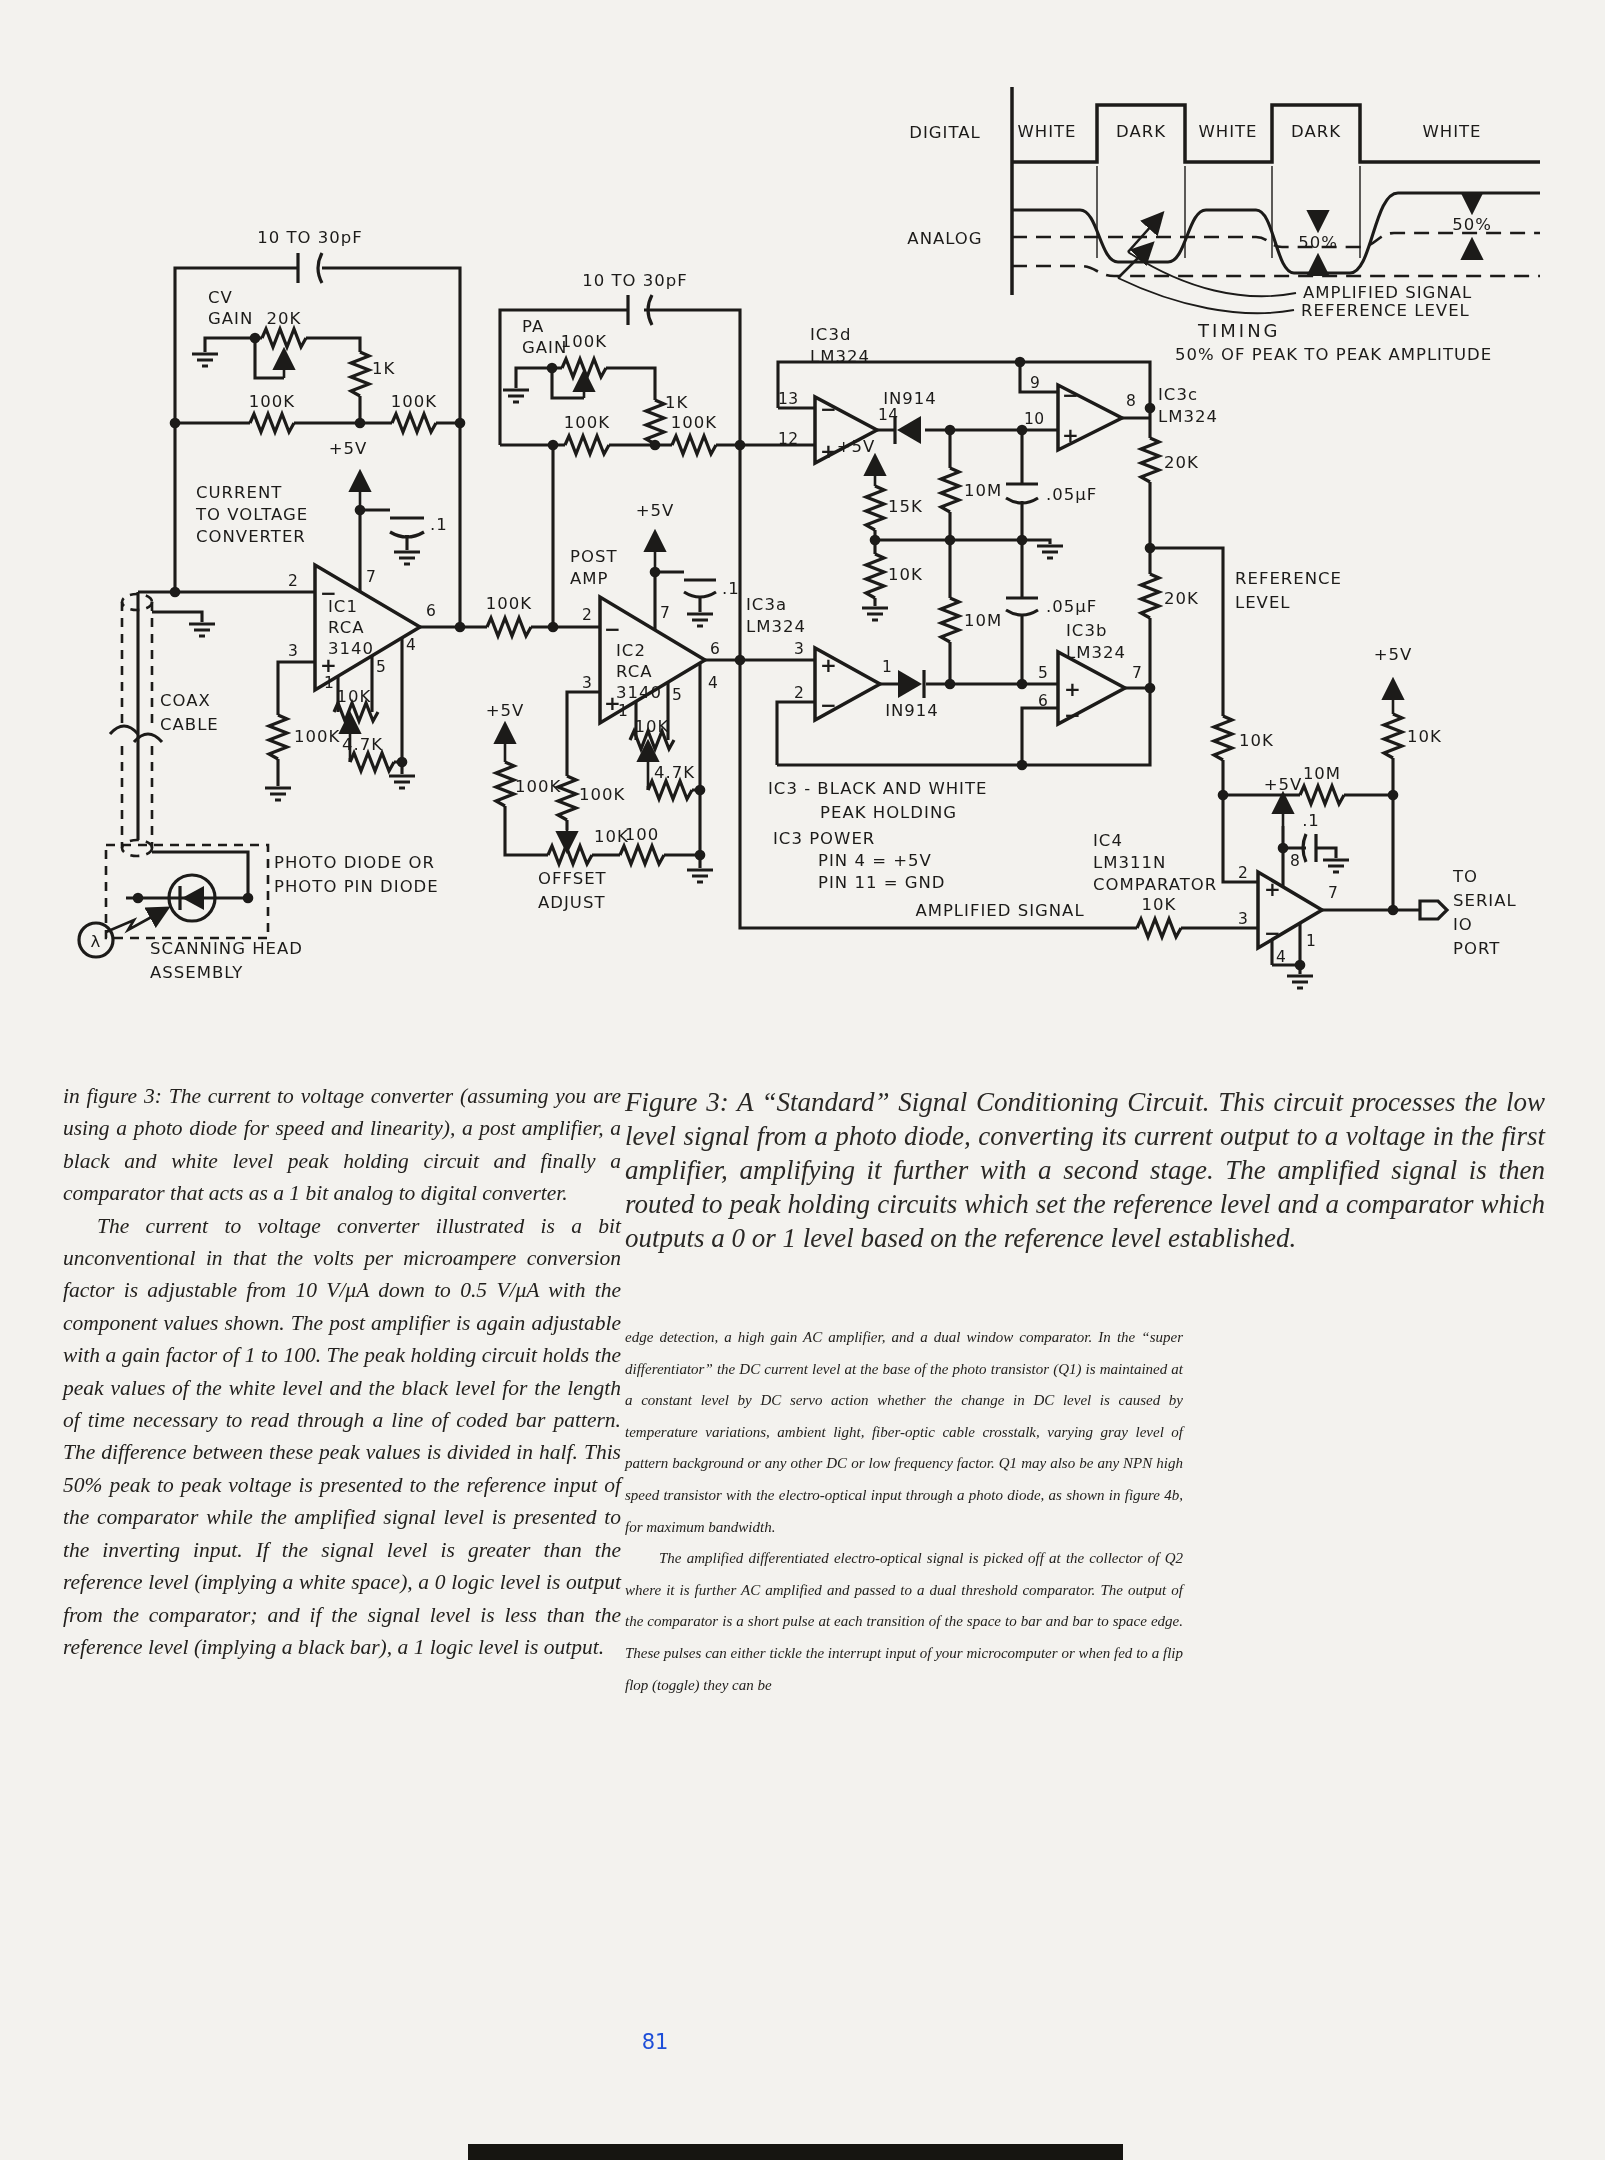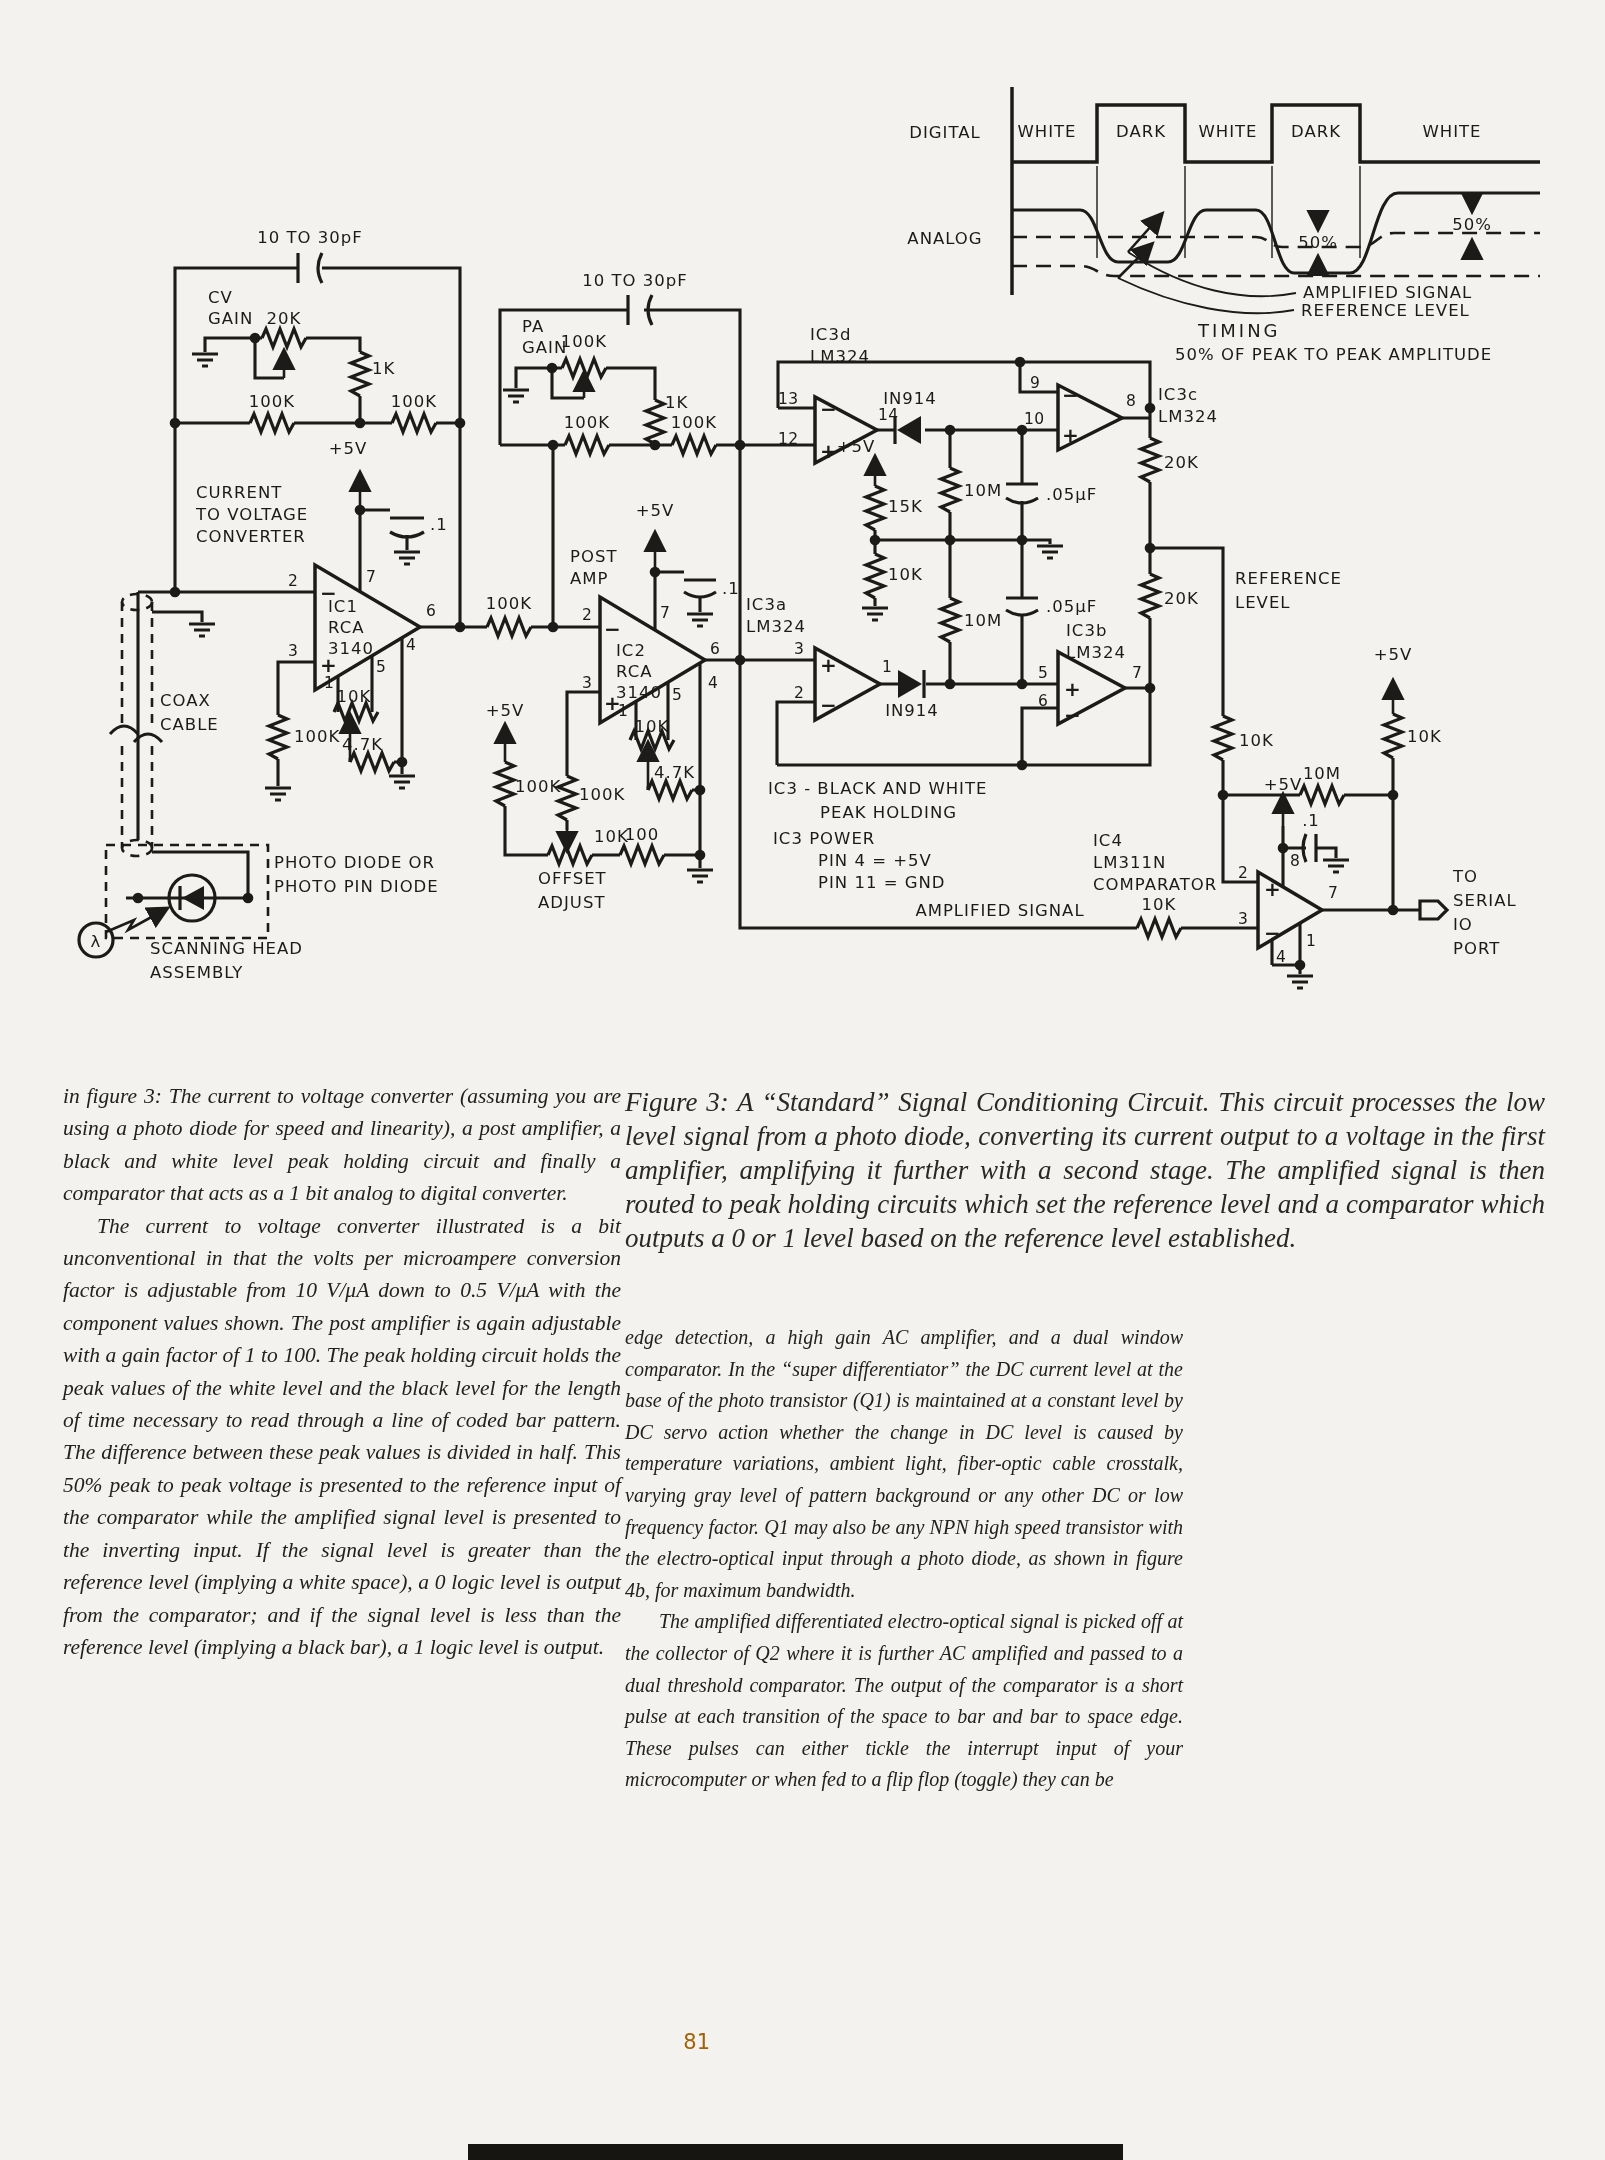--- a/index.html
+++ b/index.html
@@ -20,25 +20,25 @@
   .blk{fill:#1c1b19;stroke:none;}
   .ar{stroke:#1c1b19;stroke-width:2.6;fill:none;marker-end:url(#ah);}
   .thin{stroke:#1c1b19;stroke-width:1.4;fill:none;}
   .thin2{stroke:#1c1b19;stroke-width:1.8;fill:none;}
   .dash{stroke:#1c1b19;stroke-width:2.7;fill:none;stroke-dasharray:15 9;}
   
   .col{position:absolute;text-align:justify;font-style:italic;}
   .col p{margin:0;}
   .col p.ind{text-indent:34px;}
   .left-col{left:63px;top:1080px;width:558px;font-size:21.5px;line-height:32.4px;}
-  .right-col{left:625px;top:1322px;width:558px;font-size:20px;line-height:31.6px;}
+  .right-col{left:625px;top:1322px;width:558px;font-size:15px;line-height:31.6px;}
   .caption{position:absolute;left:625px;top:1085px;width:920px;font-size:27px;line-height:34px;
            font-style:italic;text-align:justify;color:#2a2825;}
-  .folio{position:absolute;left:600px;top:2030px;width:110px;text-align:right;
-         font-family:"DejaVu Sans",sans-serif;font-size:21px;color:#a16207;}
+  .folio{position:absolute;left:600px;top:2030px;width:110px;text-align:center;
+         font-family:"DejaVu Sans",sans-serif;font-size:21px;color:#1d4ed8;}
   .bbar{position:absolute;left:468px;top:2144px;width:655px;height:16px;background:#161511;}
 </style>
 </head>
 <body>
 
 <div class="page">
 
   <svg width="1605" height="1045" viewBox="0 0 1605 1045">
     <defs>
       <path id="rh" d="M0,0 l4,-9 l7,18 l7,-18 l7,18 l7,-18 l7,18 l5,-9"></path>

